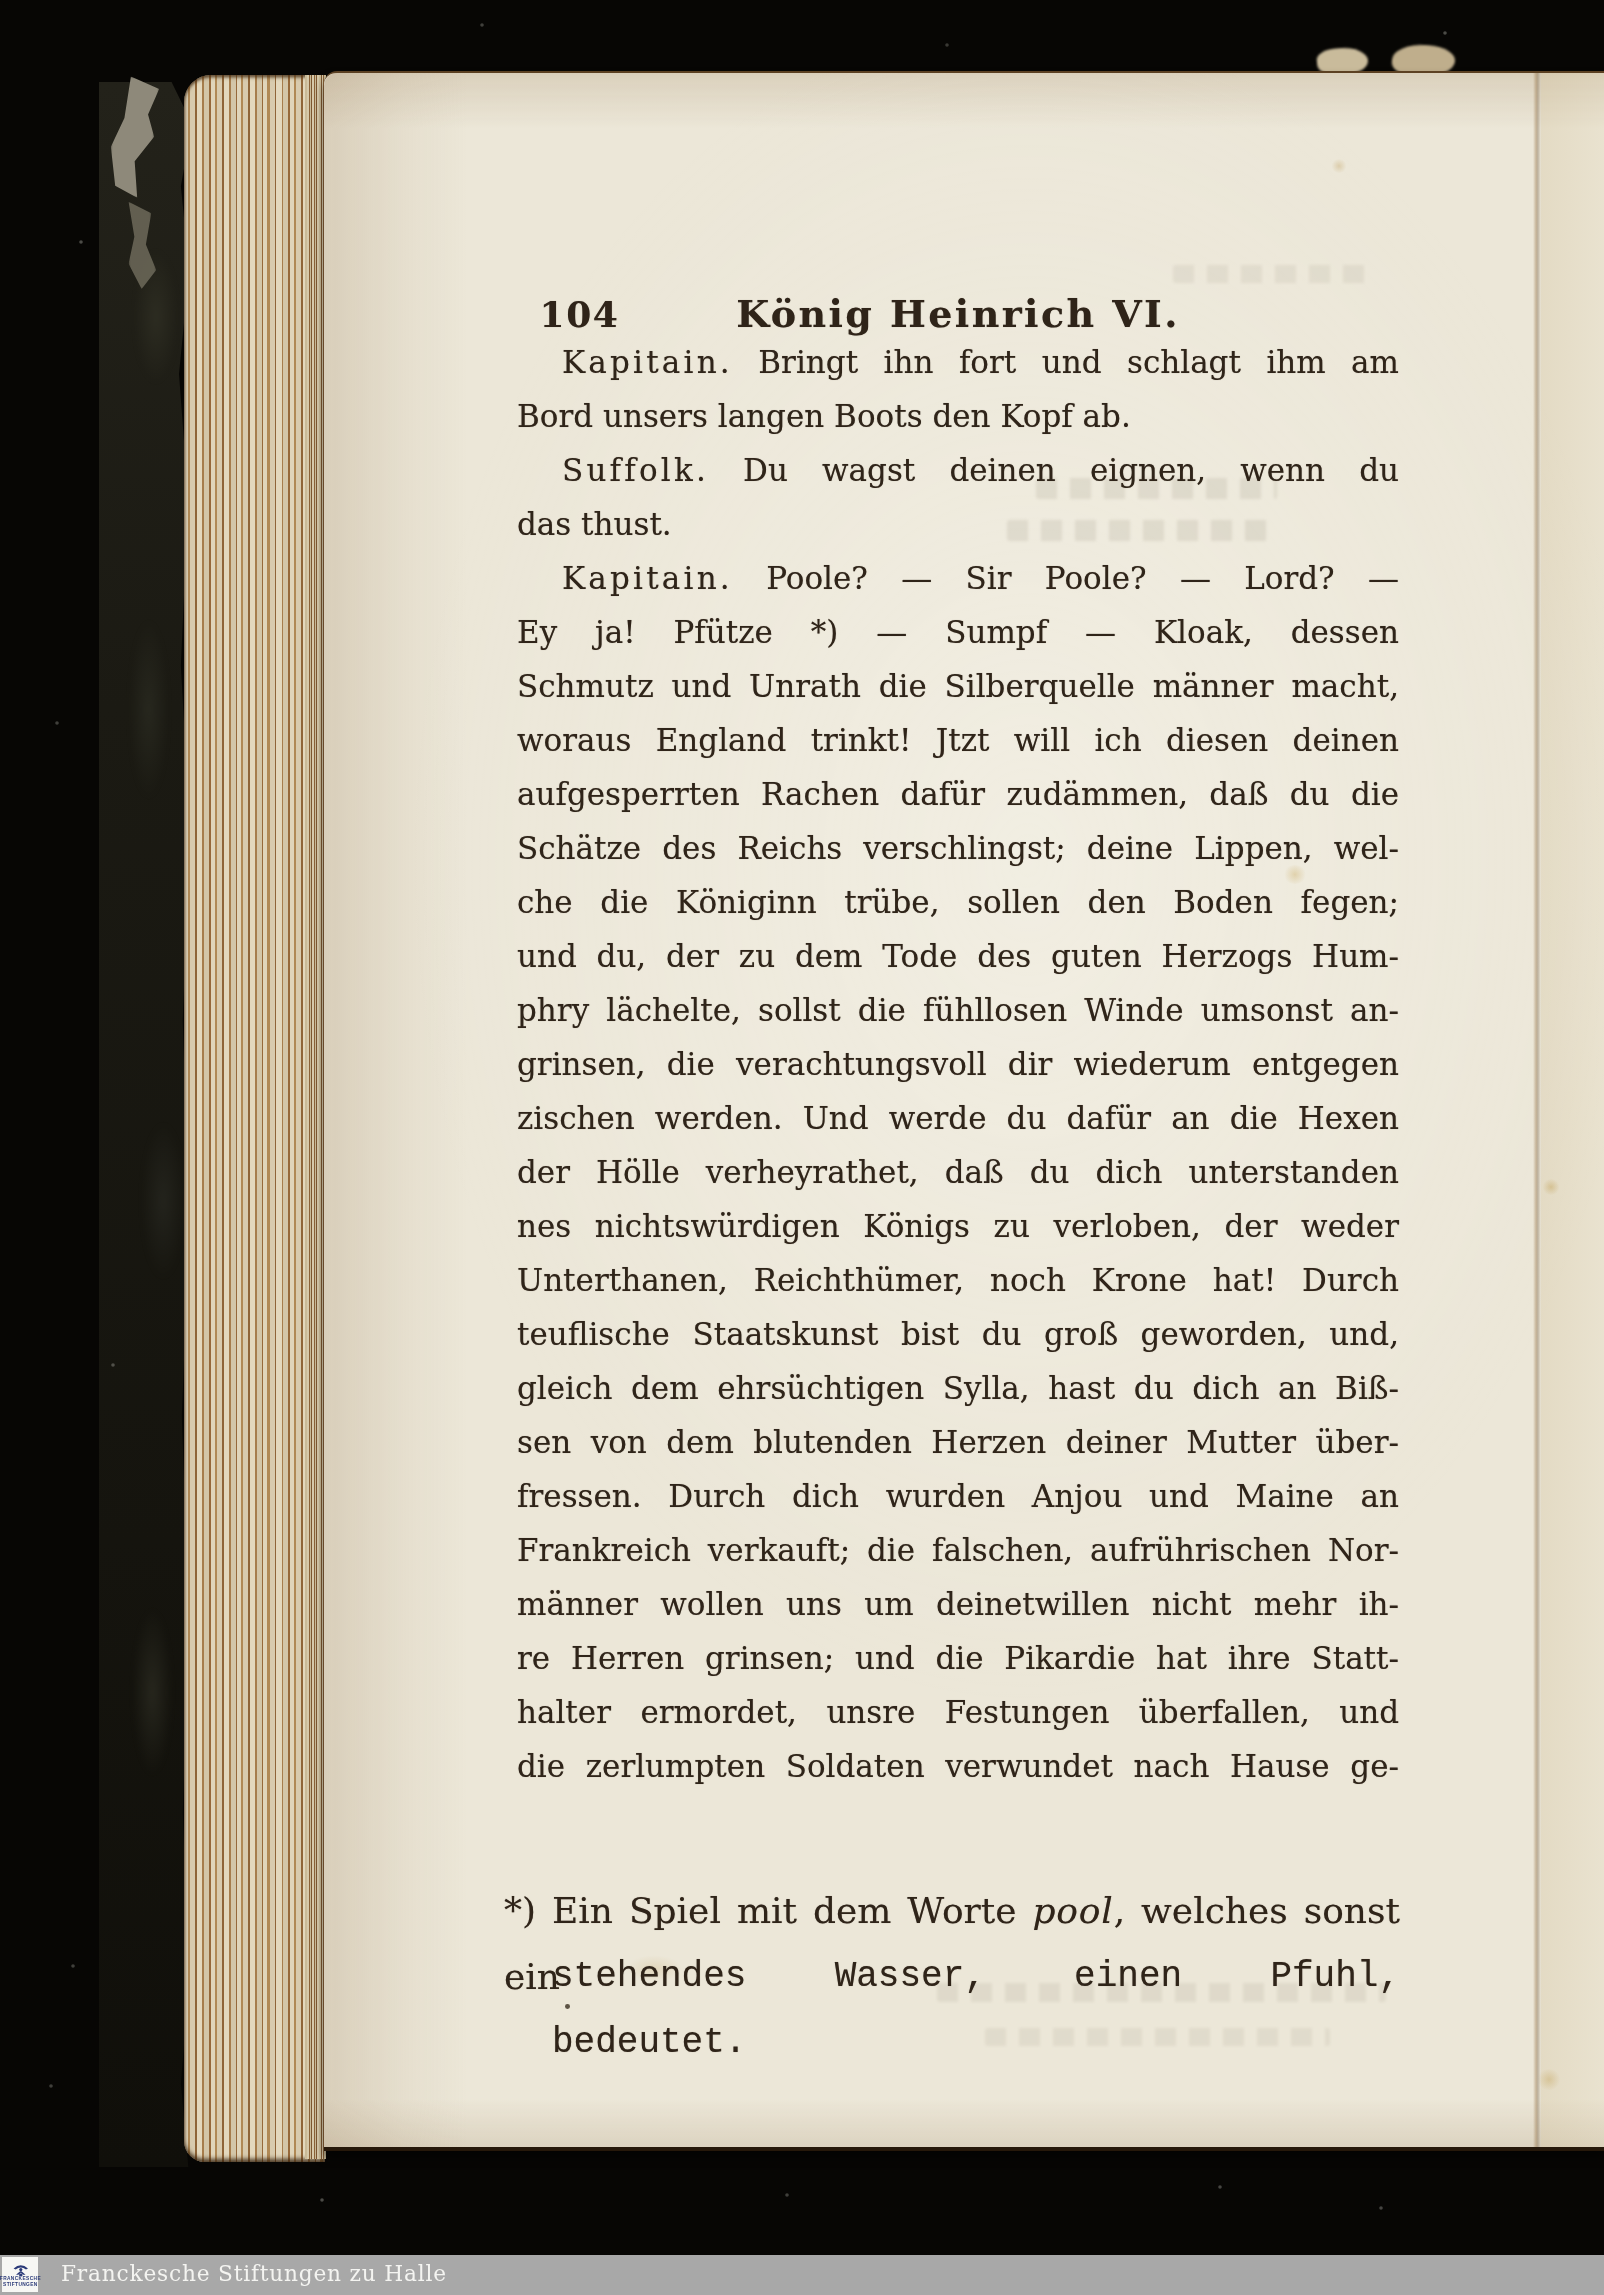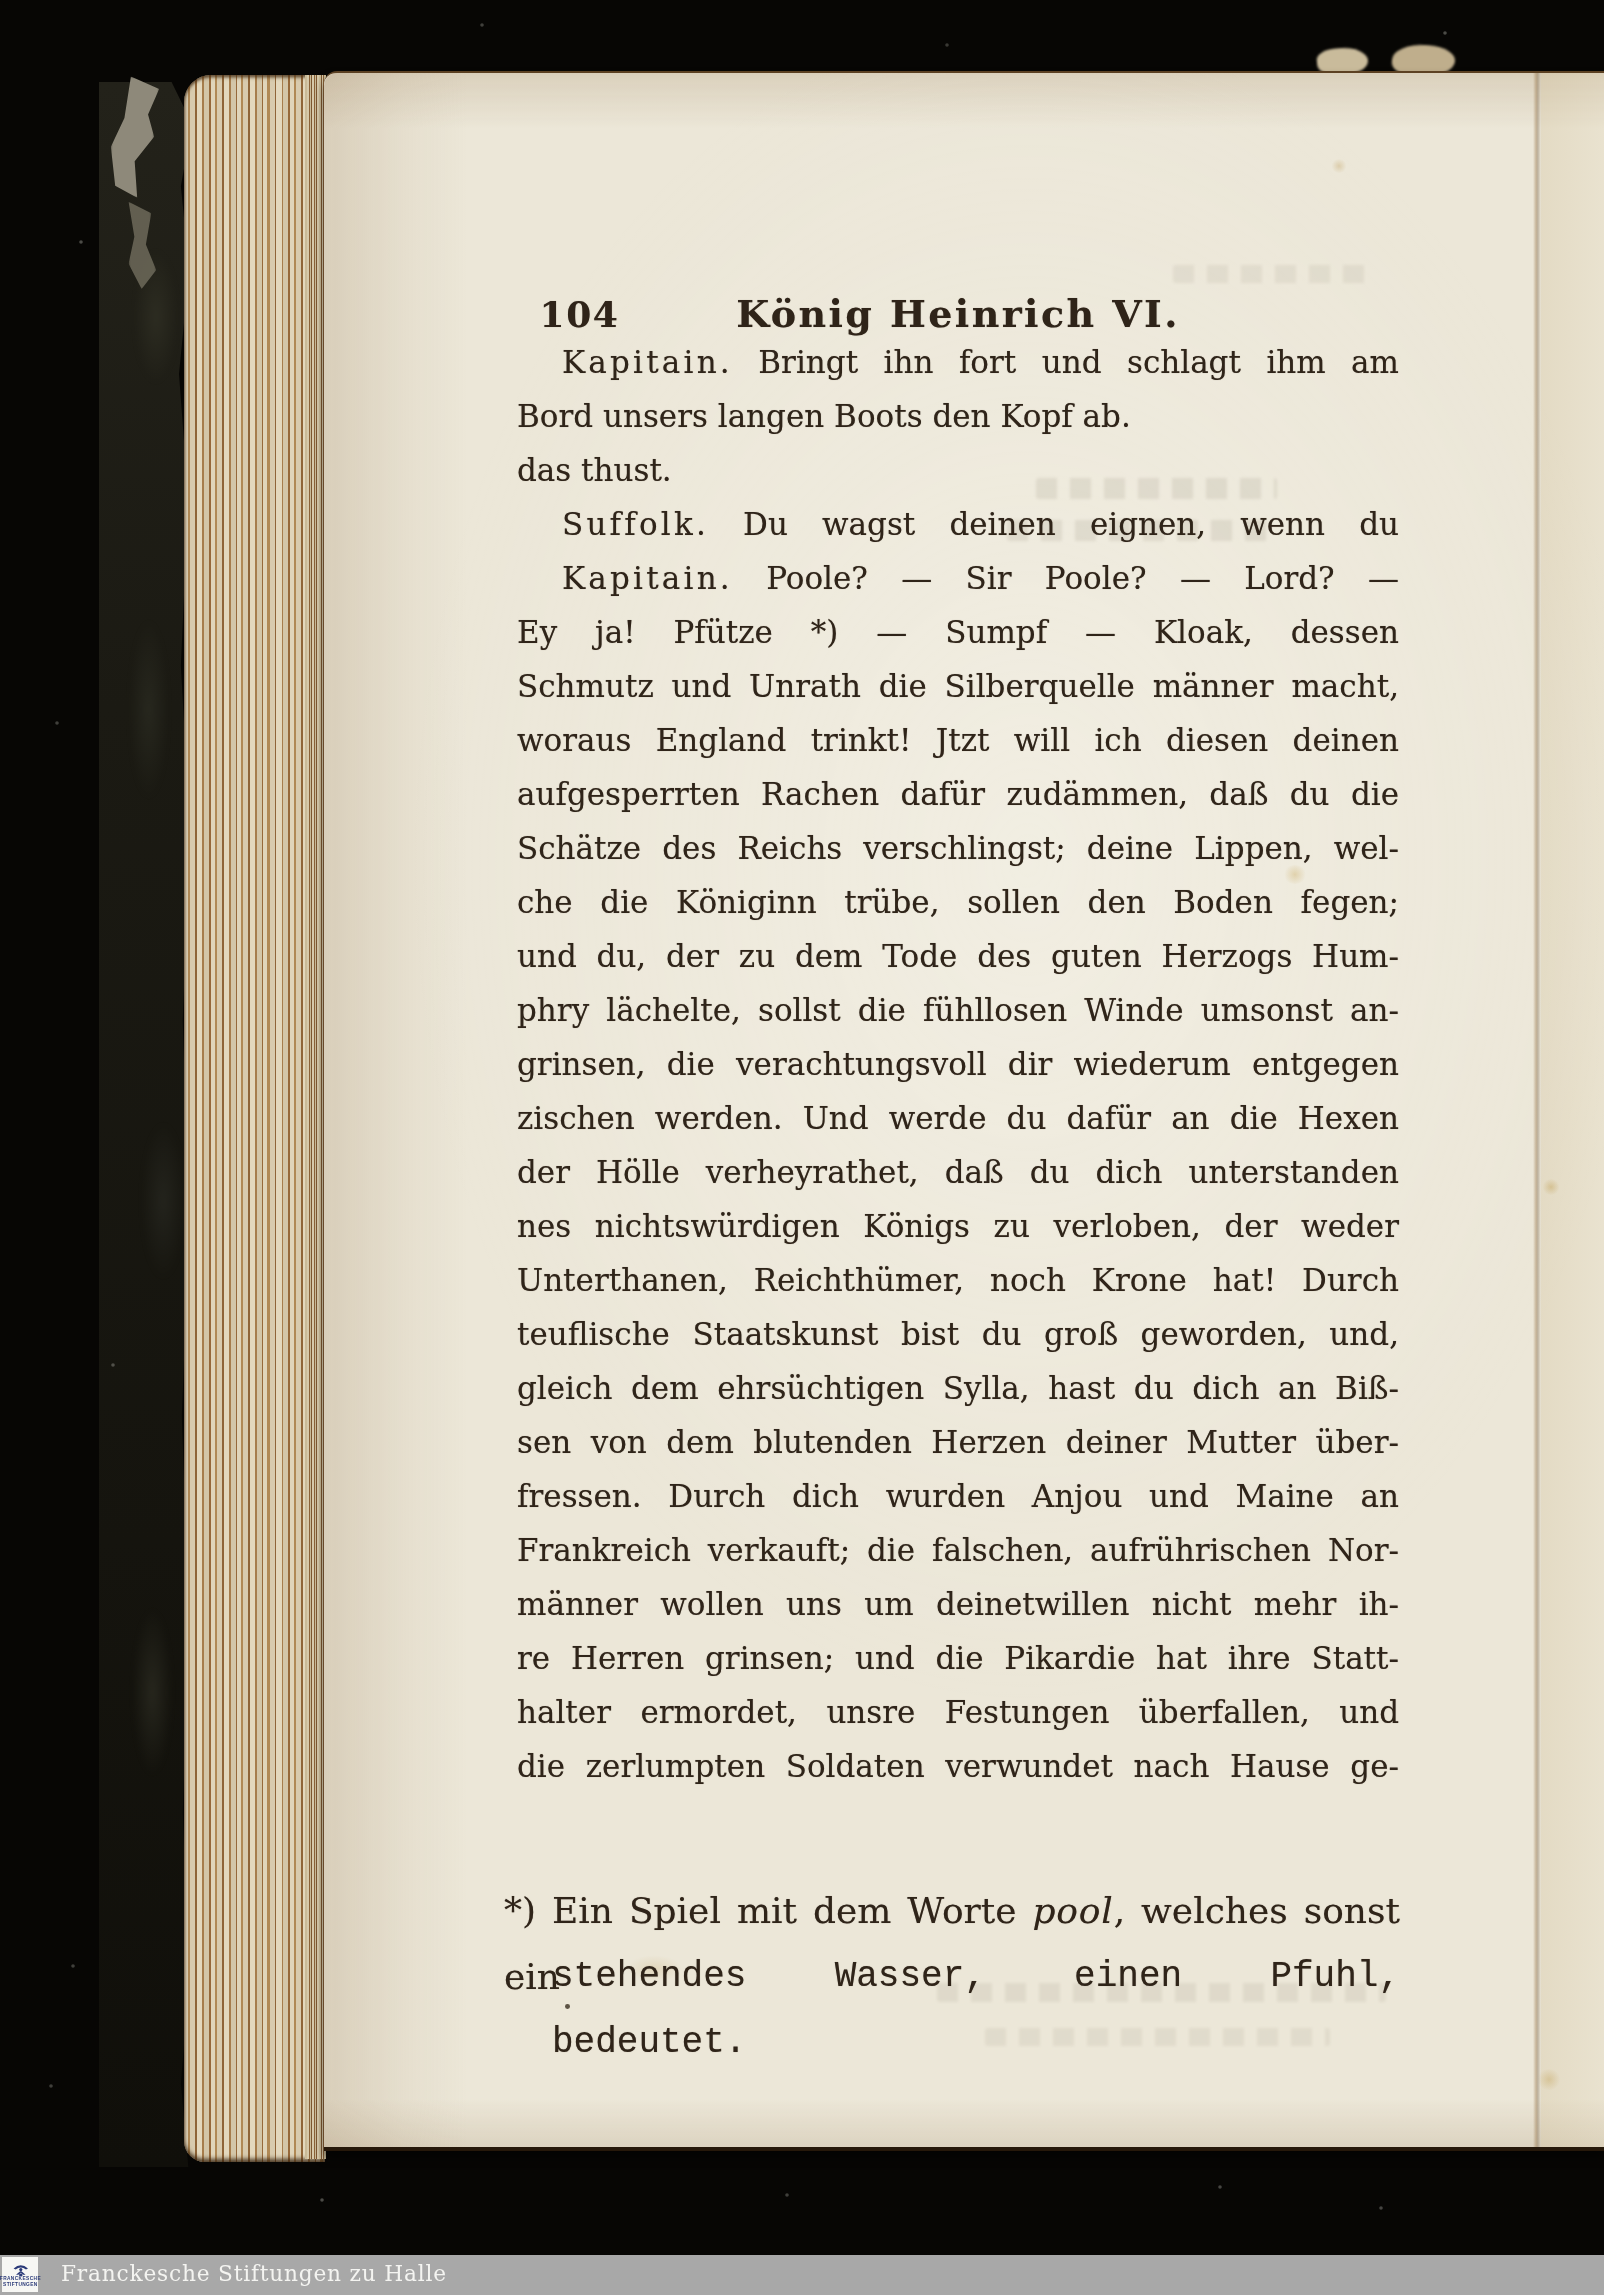--- a/index.html
+++ b/index.html
@@ -157,22 +157,22 @@
   <div class="dust"></div>
 
   <div class="running-head ink">
     <span class="page-number">104</span>
     <span>König Heinrich VI.</span>
   </div>
 
   <div class="body-lines ink">
       <div class="line just indent"><span class="speaker">Kapitain.</span><span> Bringt ihn fort und schlagt ihm am</span></div>
       <div class="line"><span>Bord unsers langen Boots den Kopf ab.</span></div>
+      <div class="line just indent"><span class="speaker">Suffolk.</span><span> Du wagst deinen eignen, wenn du</span></div>
       <div class="line"><span>das thust.</span></div>
-      <div class="line just indent"><span class="speaker">Suffolk.</span><span> Du wagst deinen eignen, wenn du</span></div>
       <div class="line just indent"><span class="speaker">Kapitain.</span><span> Poole? — Sir Poole? — Lord? —</span></div>
       <div class="line just"><span>Ey ja! Pfütze *) — Sumpf — Kloak, dessen</span></div>
       <div class="line just"><span>Schmutz und Unrath die Silberquelle männer macht,</span></div>
       <div class="line just"><span>woraus England trinkt! Jtzt will ich diesen deinen</span></div>
       <div class="line just"><span>aufgesperrten Rachen dafür zudämmen, daß du die</span></div>
       <div class="line just"><span>Schätze des Reichs verschlingst; deine Lippen, wel-</span></div>
       <div class="line just"><span>che die Königinn trübe, sollen den Boden fegen;</span></div>
       <div class="line just"><span>und du, der zu dem Tode des guten Herzogs Hum-</span></div>
       <div class="line just"><span>phry lächelte, sollst die fühllosen Winde umsonst an-</span></div>
       <div class="line just"><span>grinsen, die verachtungsvoll dir wiederum entgegen</span></div>

